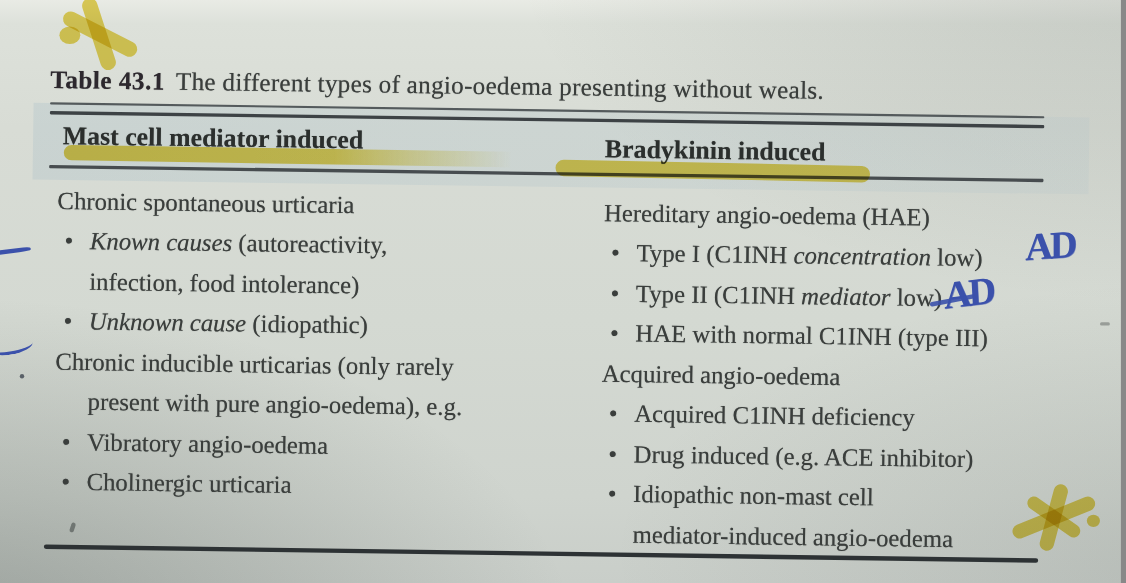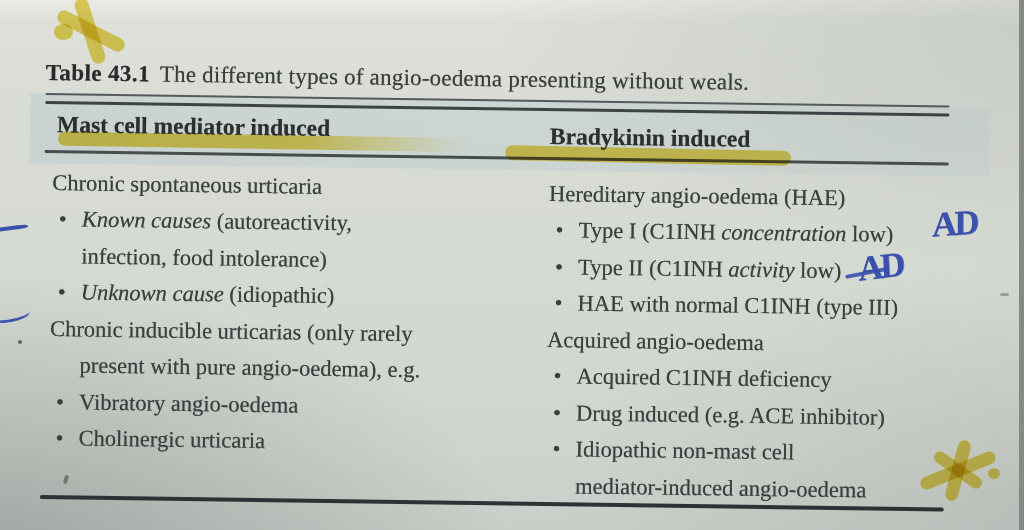--- a/index.html
+++ b/index.html
@@ -101,21 +101,21 @@
           <div class="row"><span>Chronic spontaneous urticaria</span></div>
           <div class="row"><span class="bullet">•</span><em>Known causes</em><span> (autoreactivity,</span><br><span>infection, food intolerance)</span></div>
           <div class="row"><span class="bullet">•</span><em>Unknown cause</em><span> (idiopathic)</span></div>
           <div class="row"><span>Chronic inducible urticarias (only rarely</span><br><span>present with pure angio-oedema), e.g.</span></div>
           <div class="row"><span class="bullet">•</span><span>Vibratory angio-oedema</span></div>
           <div class="row"><span class="bullet">•</span><span>Cholinergic urticaria</span></div>
         </div>
       <div class="tcol col-r">
           <div class="row"><span>Hereditary angio-oedema (HAE)</span></div>
           <div class="row"><span class="bullet">•</span><span>Type I (C1INH </span><em>concentration</em><span> low)</span></div>
-          <div class="row"><span class="bullet">•</span><span>Type II (C1INH </span><em>activity</em><span> low)</span></div>
+          <div class="row"><span class="bullet">•</span><span>Type II (C1INH </span><em>mediator</em><span> low)</span></div>
           <div class="row"><span class="bullet">•</span><span>HAE with normal C1INH (type III)</span></div>
           <div class="row"><span>Acquired angio-oedema</span></div>
           <div class="row"><span class="bullet">•</span><span>Acquired C1INH deficiency</span></div>
           <div class="row"><span class="bullet">•</span><span>Drug induced (e.g. ACE inhibitor)</span></div>
           <div class="row"><span class="bullet">•</span><span>Idiopathic non-mast cell</span><br><span>mediator-induced angio-oedema</span></div>
         </div>
     </div>
     <div class="rule rule-d"></div>
   </div>
 

